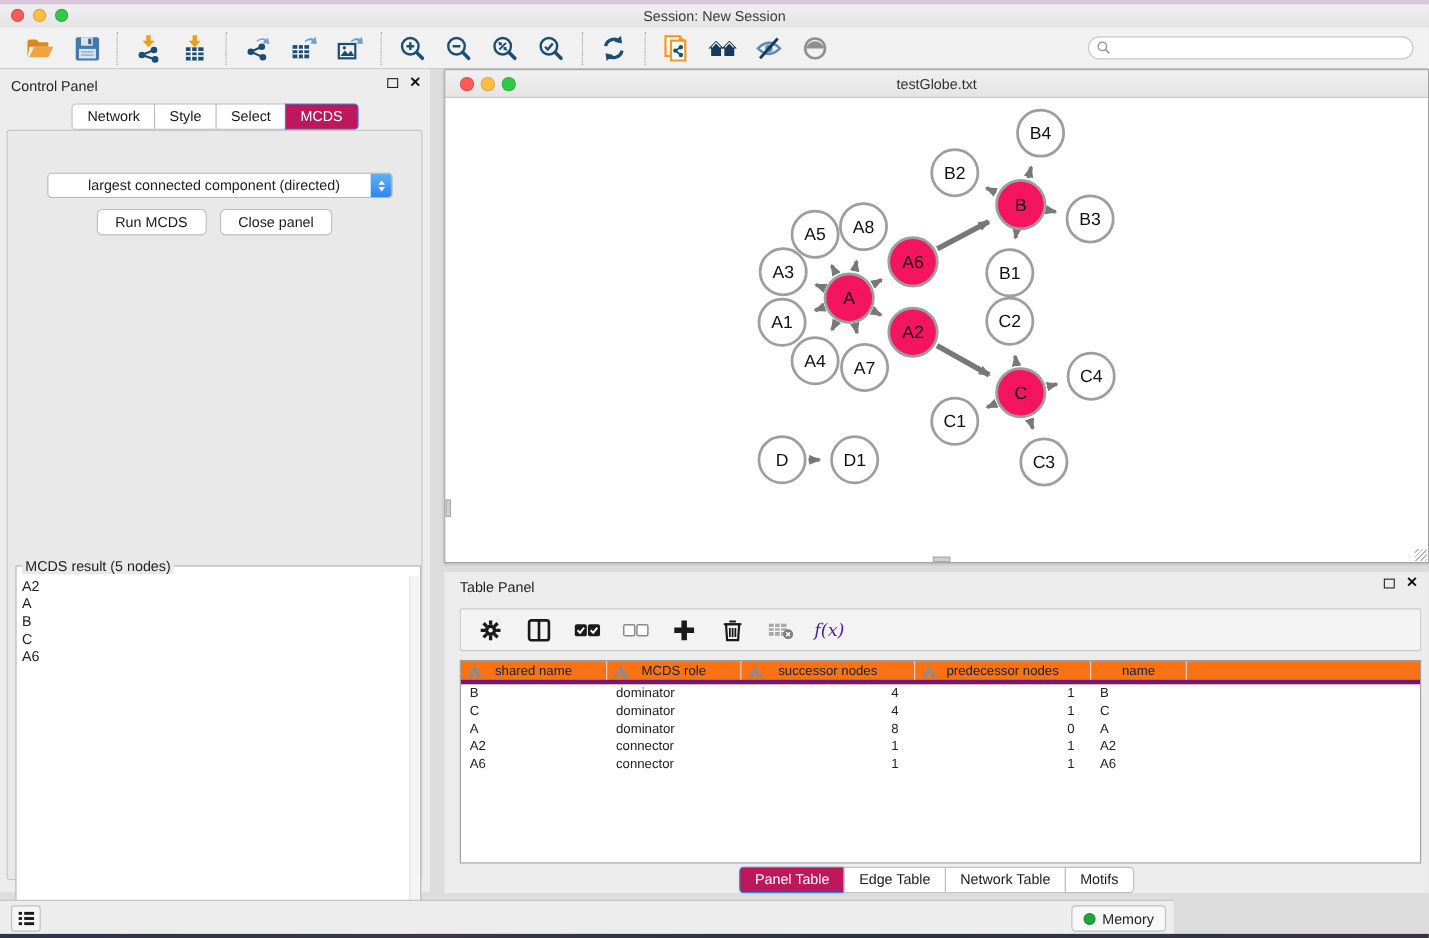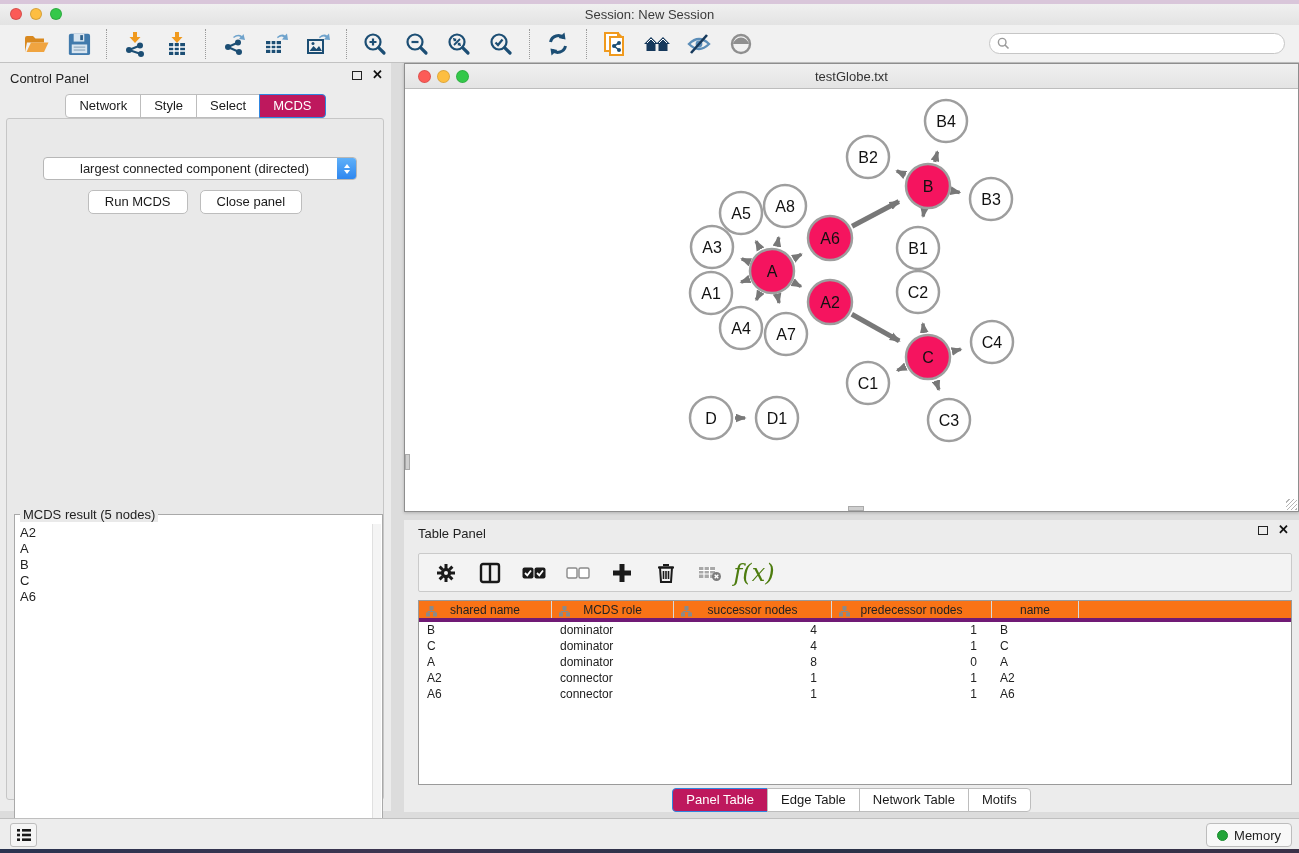--- a/index.html
+++ b/index.html
@@ -67,33 +67,33 @@
   .hthumb { position:absolute; left:443px; bottom:0px; width:16px; height:5px; background:#cfcfcf; border:1px solid #aaa; }
   .grip { position:absolute; right:1px; bottom:1px; width:11px; height:11px;
     background:repeating-linear-gradient(135deg, transparent, transparent 2px, #b5b5b5 2px, #b5b5b5 3px); }
 
   
   .table-panel { position:absolute; left:404px; top:520px; width:895px; height:292px; background:#ececec; }
   .tp-head { position:absolute; left:14px; top:6px; font-size:13px; }
   .tp-toolbar { position:absolute; left:14px; top:33px; width:874px; height:39px; background:#f3f3f3;
     border:1px solid #cacaca; border-radius:2px; display:flex; align-items:center; gap:14px; padding:0 12px; }
   .tp-tb-btn { width:30px; height:30px; display:flex; align-items:center; justify-content:center; }
-  .fx { font-family:"DejaVu Serif", serif; font-style:italic; font-size:24px; color:#4d7c0f; }
+  .fx { font-family:"DejaVu Serif", serif; font-style:italic; font-size:16px; color:#4c1d95; }
   .tp-table { position:absolute; left:14px; top:80px; width:874px; height:185px; background:#fff; border:1px solid #9a9a9a; overflow:hidden; }
   .thead { display:flex; height:21px; background:#f97316; border-bottom:4px solid #701a75; }
   .th { display:flex; align-items:center; justify-content:center; gap:5px; font-size:12px; color:#222;
     border-right:1px solid #d8d8d8; position:relative; }
   .th .tree { position:absolute; left:7px; top:5px; }
   .trow { display:flex; height:16px; align-items:center; }
   .td { font-size:12px; white-space:nowrap; overflow:hidden; }
   .al { text-align:left; padding-left:8px; } .ar { text-align:right; padding-right:15px; }
   .tp-tabs { position:absolute; left:0; right:0; top:268px; display:flex; justify-content:center; }
 
   
-  .statusbar { position:absolute; left:0; top:818px; width:1299px; height:31px; background:#ededed; border-top:1px solid #bfbfbf; }
+  .statusbar { position:absolute; left:0; top:818px; width:1067px; height:31px; background:#ededed; border-top:1px solid #bfbfbf; }
   .list-btn { position:absolute; left:10px; top:4px; width:27px; height:24px; background:#f5f5f5;
     border:1px solid #bdbdbd; border-radius:3px; display:flex; align-items:center; justify-content:center; }
   .mem-btn { position:absolute; right:7px; top:4px; height:24px; background:#f8f8f8; border:1px solid #bdbdbd;
     border-radius:4px; display:flex; align-items:center; gap:6px; padding:0 10px; font-size:13px; }
   .mem-dot { width:11px; height:11px; border-radius:50%; background:#23a439; border:1px solid #1c8b2f; }
   .wall-bottom { position:absolute; left:0; top:849px; width:1299px; height:4px;
     background:linear-gradient(90deg,#2a3450,#3c3550 30%,#283248 60%,#3a3148); }
   svg { display:block; }
 </style>
 </head>

